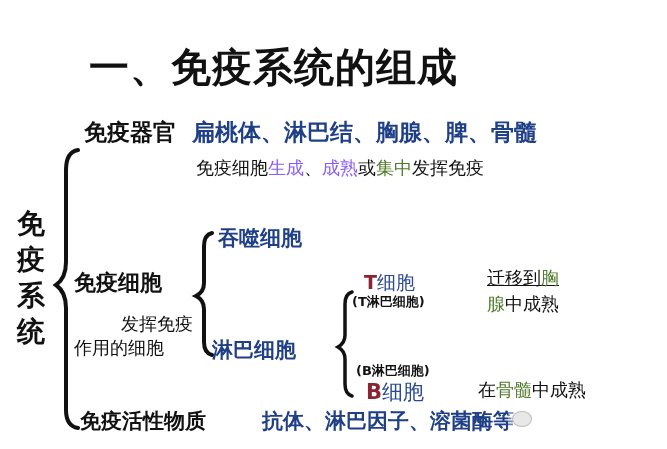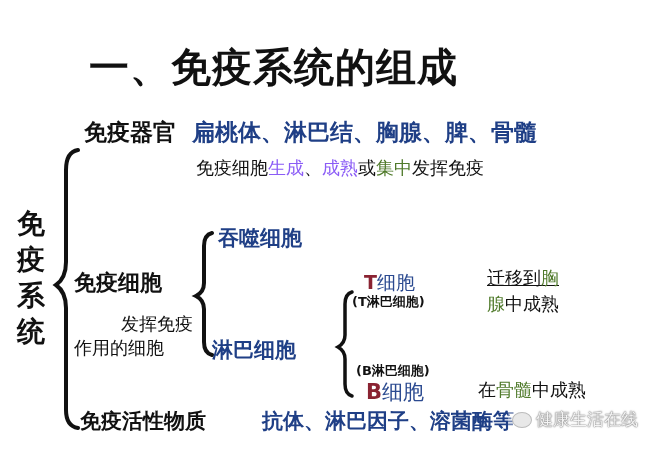--- a/index.html
+++ b/index.html
@@ -67,14 +67,14 @@
   <span class="red-b">B</span><span style="color:#2b4a90;">细胞</span>
 </div>
 <div class="abs" style="left:478px; top:378px; font-size:18px;">
   <span class="plain">在</span><span class="green">骨髓</span><span class="plain">中成熟</span>
 </div>
 
 <div class="abs black-b" style="left:80px; top:407px; font-size:21px;">免疫活性物质</div>
 <div class="abs blue-b" style="left:262px; top:407px; font-size:21px;">抗体、淋巴因子、溶菌酶等</div>
 
 <div class="abs" style="left:508px; top:408px; font-size:17px; color:#f4f4f4; text-shadow: 0 0 2px #777, 0 0 1px #555; background: rgba(255,255,255,0.35); padding:0 4px;">
-  <span style="display:inline-block; width:18px; height:14px; border-radius:50%; background:#e8e8e8; border:1px solid #bbb; vertical-align:middle; margin-right:4px;"></span><span>健康生活在线</span>
+  <span style="display:inline-block; width:18px; height:14px; border-radius:50%; background:#e8e8e8; border:1px solid #bbb; vertical-align:middle; margin-right:4px;"></span>
 </div>
 
 </body></html>

